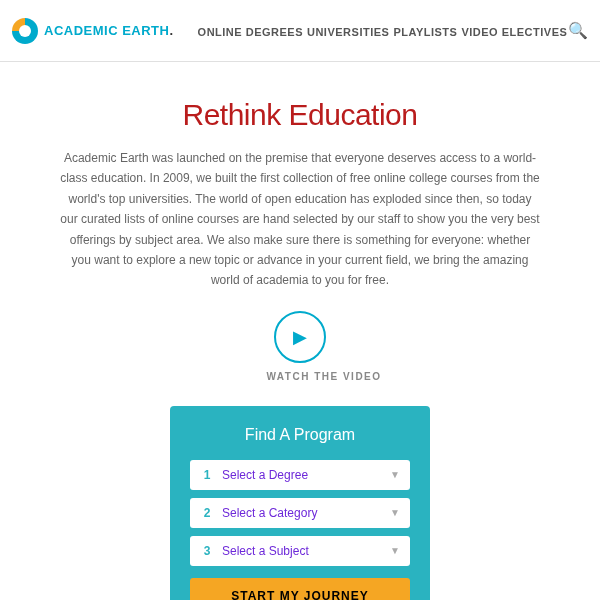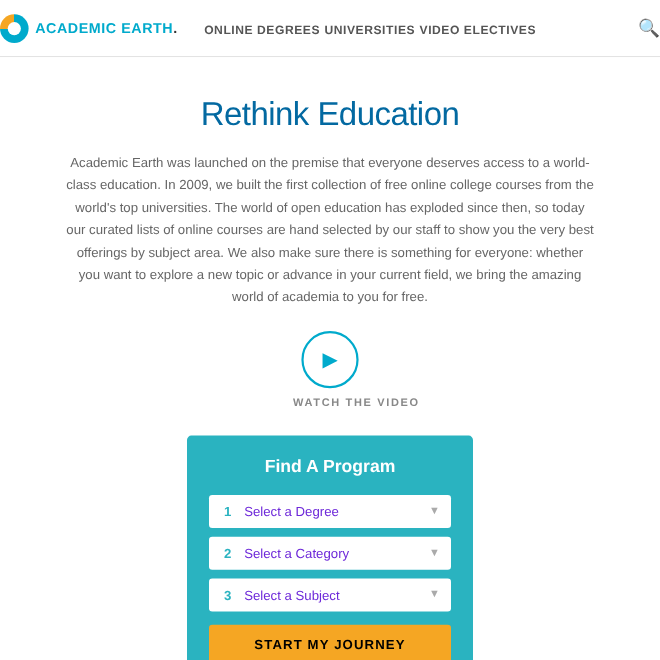--- a/index.html
+++ b/index.html
@@ -1,21 +1,21 @@
 <!DOCTYPE html>
 <html><head>
   <meta charset="utf-8">
   <style>
     * { box-sizing: border-box; margin: 0; padding: 0; }
     body { font-family: 'Helvetica Neue', Arial, sans-serif; background: #fff; color: #333; font-size: 14px; width: 600px; overflow-x: hidden; }
 
     
     nav {
-      display: flex; align-items: center; height: 52px;
-      border-bottom: 1px solid #e0e0e0; padding: 0 0;
+      display: flex; align-items: center; height: 62px;
+      border-bottom: 1px solid #e0e0e0; padding: 0 12px;
       background: #fff;
     }
     .nav-logo {
       display: flex; align-items: center; gap: 6px; margin-right: 24px;
     }
     .logo-icon {
       width: 26px; height: 26px; border-radius: 50%;
       background: conic-gradient(#00aacc 0deg 270deg, #f5a623 270deg 360deg);
       display: flex; align-items: center; justify-content: center;
       flex-shrink: 0;
@@ -33,21 +33,21 @@
       text-decoration: none; letter-spacing: 0.5px;
     }
     .nav-search { margin-left: auto; color: #888; cursor: pointer; font-size: 16px; }
 
     
     .hero {
       text-align: center; padding: 36px 60px 28px;
       background: #fff;
     }
     .hero h1 {
-      font-size: 30px; font-weight: 300; color: #0369a1; margin-bottom: 16px; letter-spacing: -0.5px;
+      font-size: 30px; font-weight: 300; color: #b91c1c; margin-bottom: 16px; letter-spacing: -0.5px;
     }
     .hero p {
       font-size: 12px; color: #666; line-height: 1.7; max-width: 480px; margin: 0 auto 20px; text-align: center;
     }
 
     
     .video-btn {
       display: flex; flex-direction: column; align-items: center; gap: 8px; cursor: pointer; text-decoration: none;
     }
     .video-circle {
@@ -62,21 +62,21 @@
 
     
     .find-program {
       background: #2ab3c0;
       border-radius: 4px;
       margin: 24px auto;
       width: 260px;
       padding: 20px 20px 16px;
     }
     .find-program h2 {
-      text-align: center; color: #fff; font-size: 16px; font-weight: 700; margin-bottom: 16px;
+      text-align: center; color: #fff; font-size: 16px; font-weight: 400; margin-bottom: 16px;
     }
     .program-select {
       display: flex; align-items: center; background: #fff;
       border-radius: 3px; margin-bottom: 8px; padding: 8px 10px;
       gap: 8px;
     }
     .select-num {
       font-size: 12px; font-weight: 700; color: #2ab3c0; min-width: 14px;
     }
     .select-dropdown {
@@ -101,20 +101,21 @@
     <div class="logo-icon">
       <div class="logo-inner"></div>
     </div>
     <span class="logo-text">
       <span>ACADEMIC EARTH</span><span style="color:#333;">.</span>
     </span>
   </div>
   <ul>
     <li><a>ONLINE DEGREES</a></li>
     <li><a>UNIVERSITIES</a></li>
+    <li><a>PLAYLISTS</a></li>
     <li><a>VIDEO ELECTIVES</a></li>
   </ul>
   <span class="nav-search">🔍</span>
 </nav>
 
 <section class="hero">
   <h1>Rethink Education</h1>
   <p>Academic Earth was launched on the premise that everyone deserves access to a world-class education. In 2009, we built the first collection of free online college courses from the world's top universities. The world of open education has exploded since then, so today our curated lists of online courses are hand selected by our staff to show you the very best offerings by subject area. We also make sure there is something for everyone: whether you want to explore a new topic or advance in your current field, we bring the amazing world of academia to you for free.</p>
 
   <a class="video-btn" href="#">

